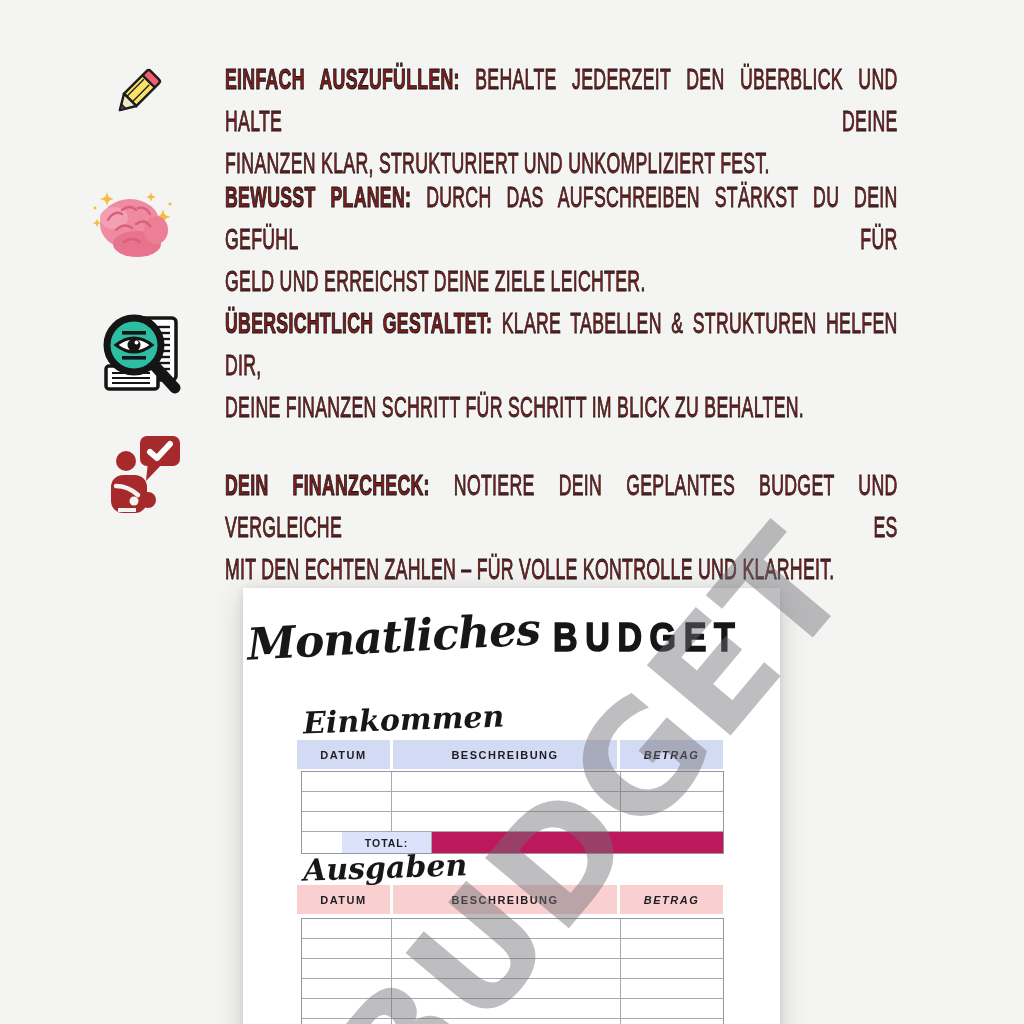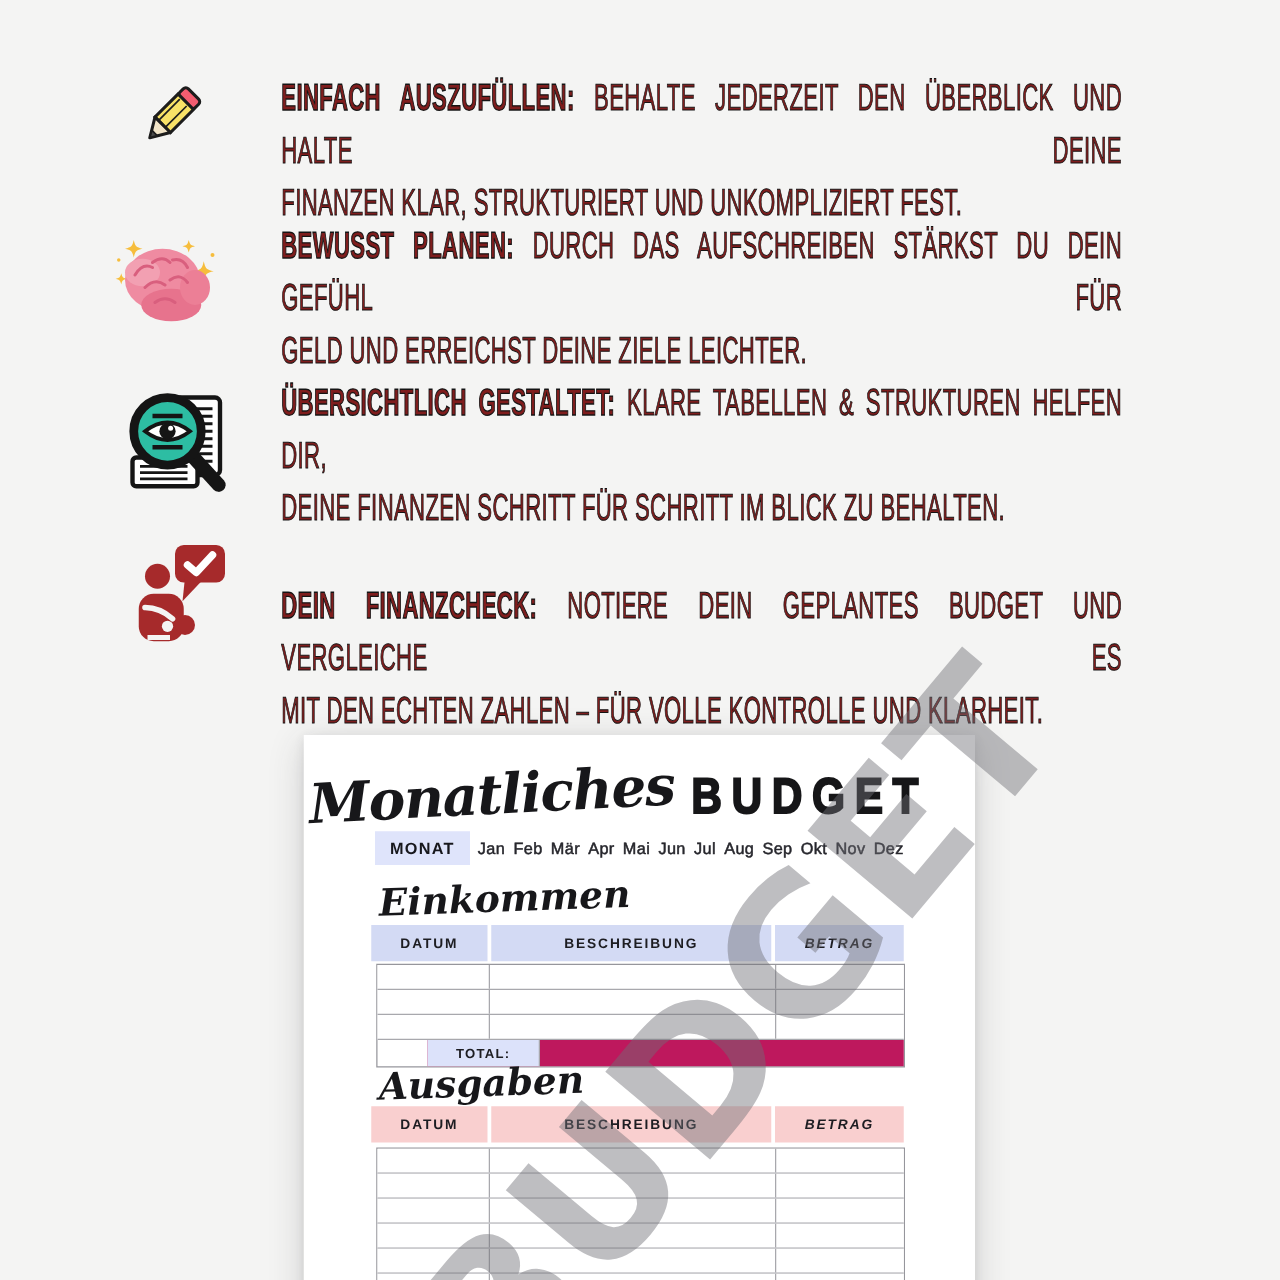--- a/index.html
+++ b/index.html
@@ -207,35 +207,20 @@
   </div>
 </div>
 
 <div class="paper">
 
   <div class="title-row">
     <span class="title-script">Monatliches</span>
     <span class="title-bold">BUDGET</span>
   </div>
 
-  <div class="month-row">
-    <span class="month-chip">MONAT</span>
-    <span class="month-item">Jan</span>
-    <span class="month-item">Feb</span>
-    <span class="month-item">Mär</span>
-    <span class="month-item">Apr</span>
-    <span class="month-item">Mai</span>
-    <span class="month-item">Jun</span>
-    <span class="month-item">Jul</span>
-    <span class="month-item">Aug</span>
-    <span class="month-item">Sep</span>
-    <span class="month-item">Okt</span>
-    <span class="month-item">Nov</span>
-    <span class="month-item">Dez</span>
-  </div>
 
   <div class="section-script script-income">Einkommen</div>
 
   <div class="thead thead-income">
     <div class="th th-datum">DATUM</div>
     <div class="th th-besch">BESCHREIBUNG</div>
     <div class="th th-betrag">BETRAG</div>
   </div>
 
   <div class="tbody tbody-income">

